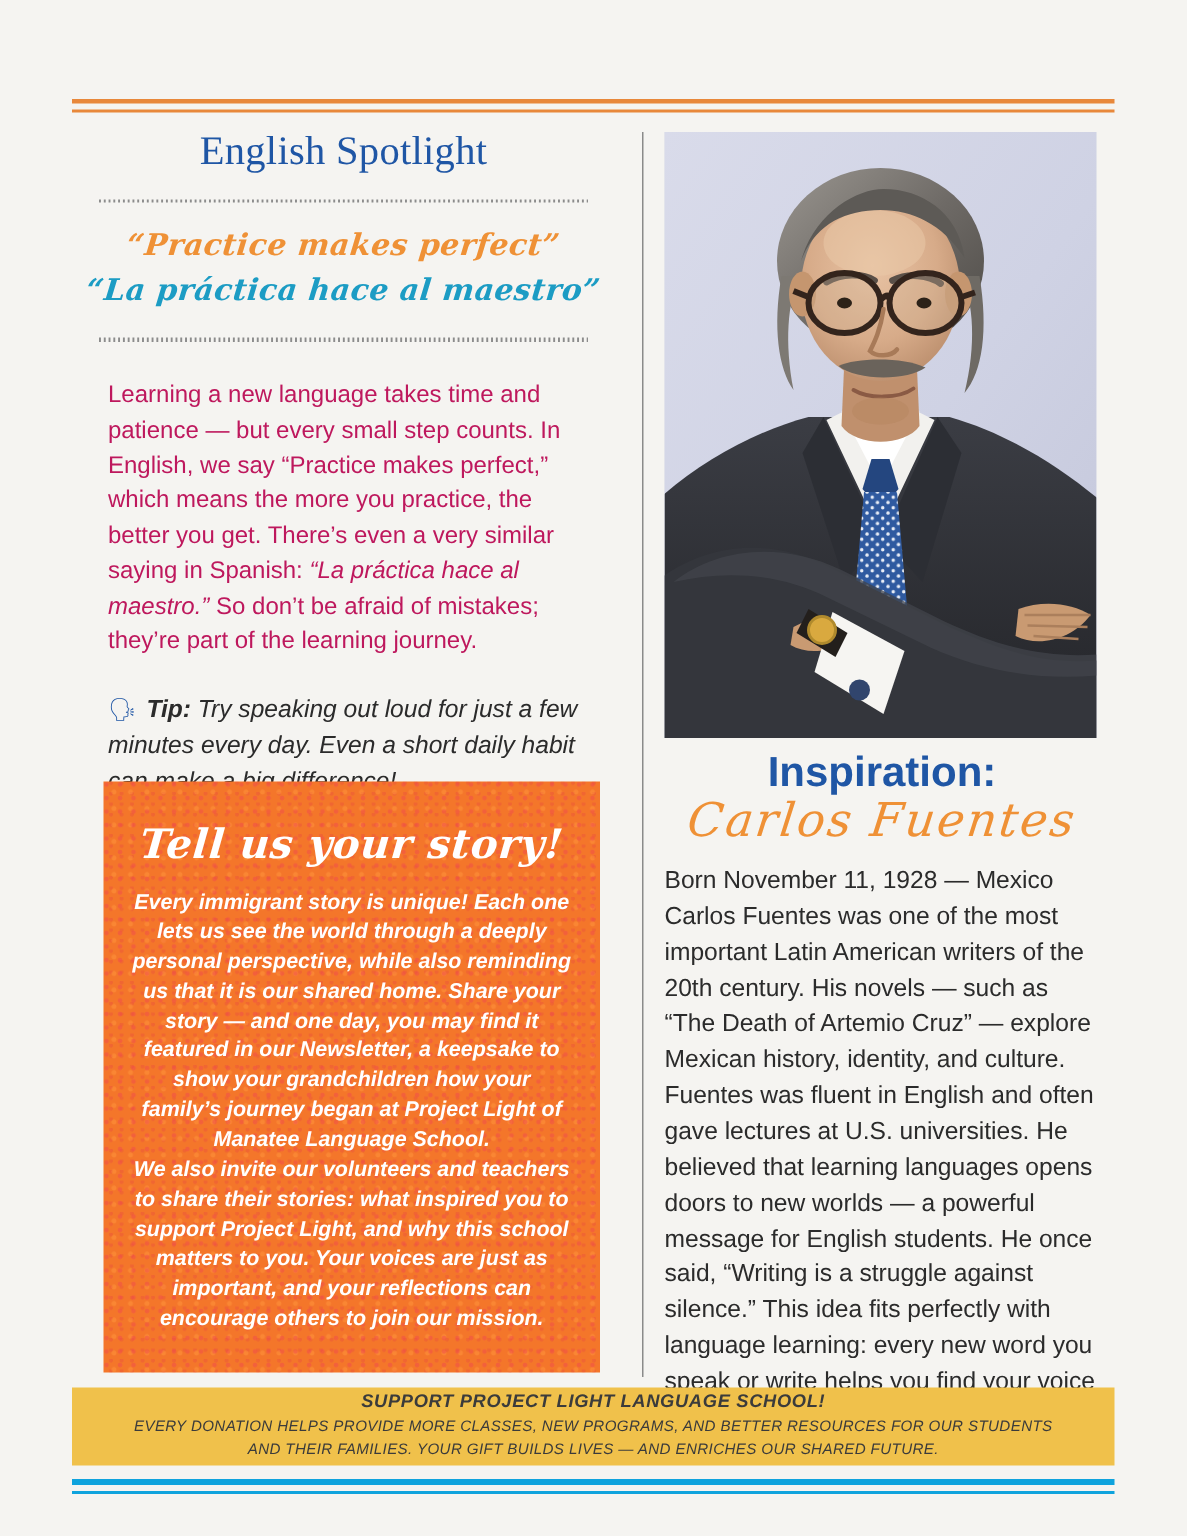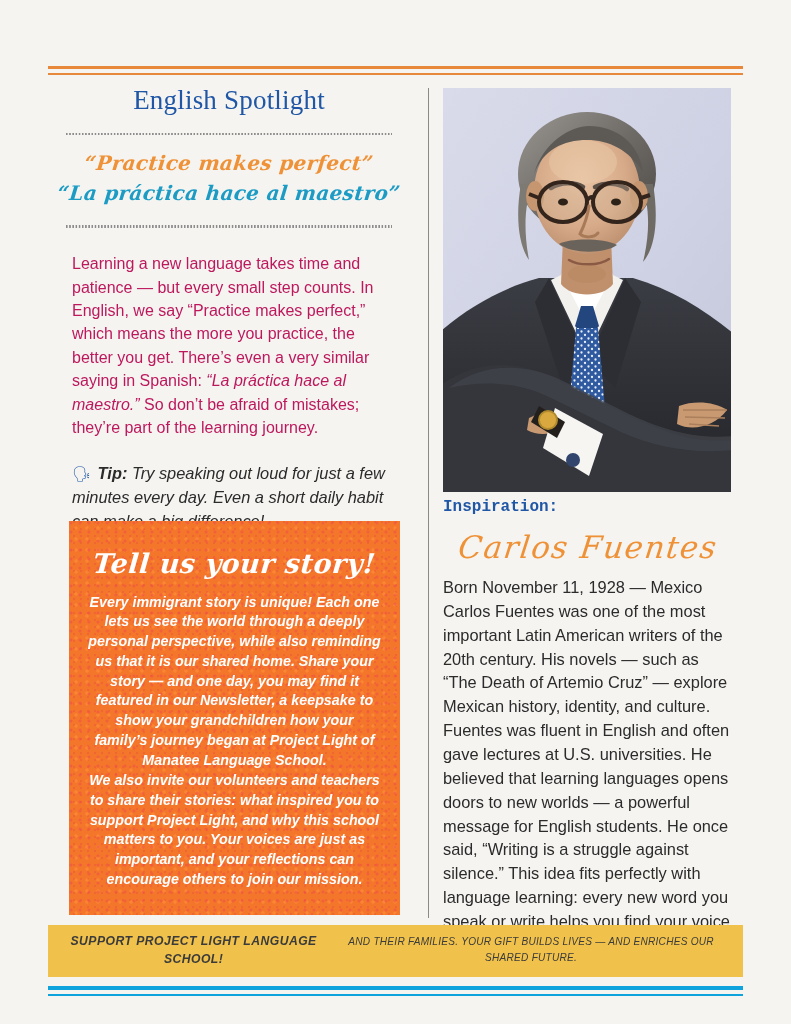--- a/index.html
+++ b/index.html
@@ -212,23 +212,24 @@
     overflow: hidden;
     background: #d4d6e6;
   }
   .photo-svg { display: block; width: 100%; height: 100%; }
 
   .inspiration-title {
     position: absolute;
     left: 443px;
     top: 498px;
     width: 290px;
-    font-family: Liberation Mono, monospace;
-    font-weight: bold;
-    font-size: 16px;
+    text-align: center;
+    font-family: Liberation Sans, sans-serif;
+    font-weight: bold;
+    font-size: 28px;
     color: #1f56a5;
     line-height: 1.2;
   }
   .inspiration-name {
     position: absolute;
     left: 443px;
     top: 528px;
     width: 290px;
     text-align: center;
     font-family: "DejaVu Serif", serif;
@@ -254,21 +255,21 @@
   
   .footer-banner {
     position: absolute;
     left: 48px;
     top: 925px;
     width: 695px;
     height: 52px;
     background: #f0c14b;
     box-sizing: border-box;
     display: flex;
-    flex-direction: row;
+    flex-direction: column;
     align-items: center;
     justify-content: center;
     padding: 2px 10px 4px 10px;
   }
   .footer-head {
     font-family: "Liberation Sans", sans-serif;
     font-style: italic;
     font-weight: bold;
     font-size: 12.2px;
     letter-spacing: 0.45px;
@@ -432,19 +433,20 @@
       <circle cx="105" cy="332" r="9" fill="#d9a93f" stroke="#b08a2d" stroke-width="2"></circle>
     </svg>
   </div>
 
   <div class="inspiration-title">Inspiration:</div>
   <div class="inspiration-name">Carlos Fuentes</div>
   <div class="bio-text">Born November 11, 1928 — Mexico Carlos Fuentes was one of the most important Latin American writers of the 20th century. His novels — such as “The Death of Artemio Cruz” — explore Mexican history, identity, and culture. Fuentes was fluent in English and often gave lectures at U.S. universities. He believed that learning languages opens doors to new worlds — a powerful message for English students. He once said, “Writing is a struggle against silence.” This idea fits perfectly with language learning: every new word you speak or write helps you find your voice and connect with others.</div>
 
   <div class="footer-banner">
     <div class="footer-head">SUPPORT PROJECT LIGHT LANGUAGE SCHOOL!</div>
+    <div class="footer-sub">EVERY DONATION HELPS PROVIDE MORE CLASSES, NEW PROGRAMS, AND BETTER RESOURCES FOR OUR STUDENTS</div>
     <div class="footer-sub">AND THEIR FAMILIES. YOUR GIFT BUILDS LIVES — AND ENRICHES OUR SHARED FUTURE.</div>
   </div>
 
   <div class="rule-blue-thick"></div>
   <div class="rule-blue-thin"></div>
 
 </div>
 
 </body></html>

